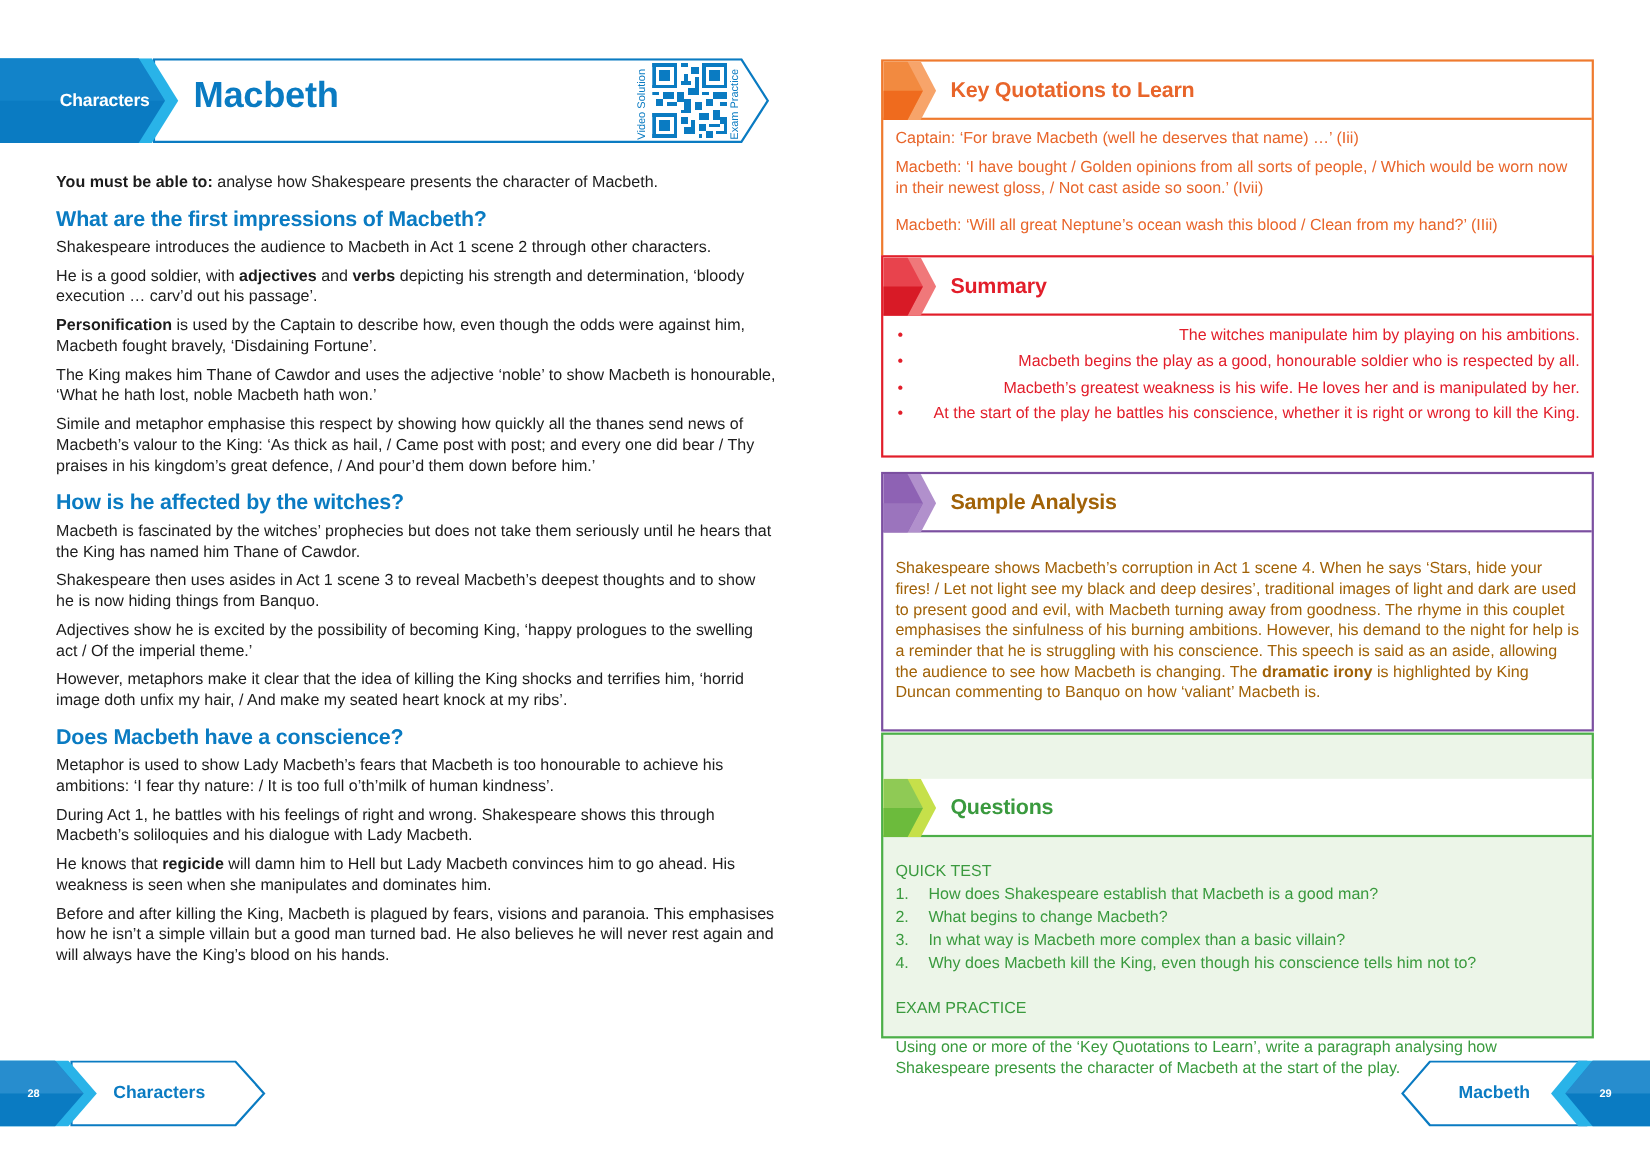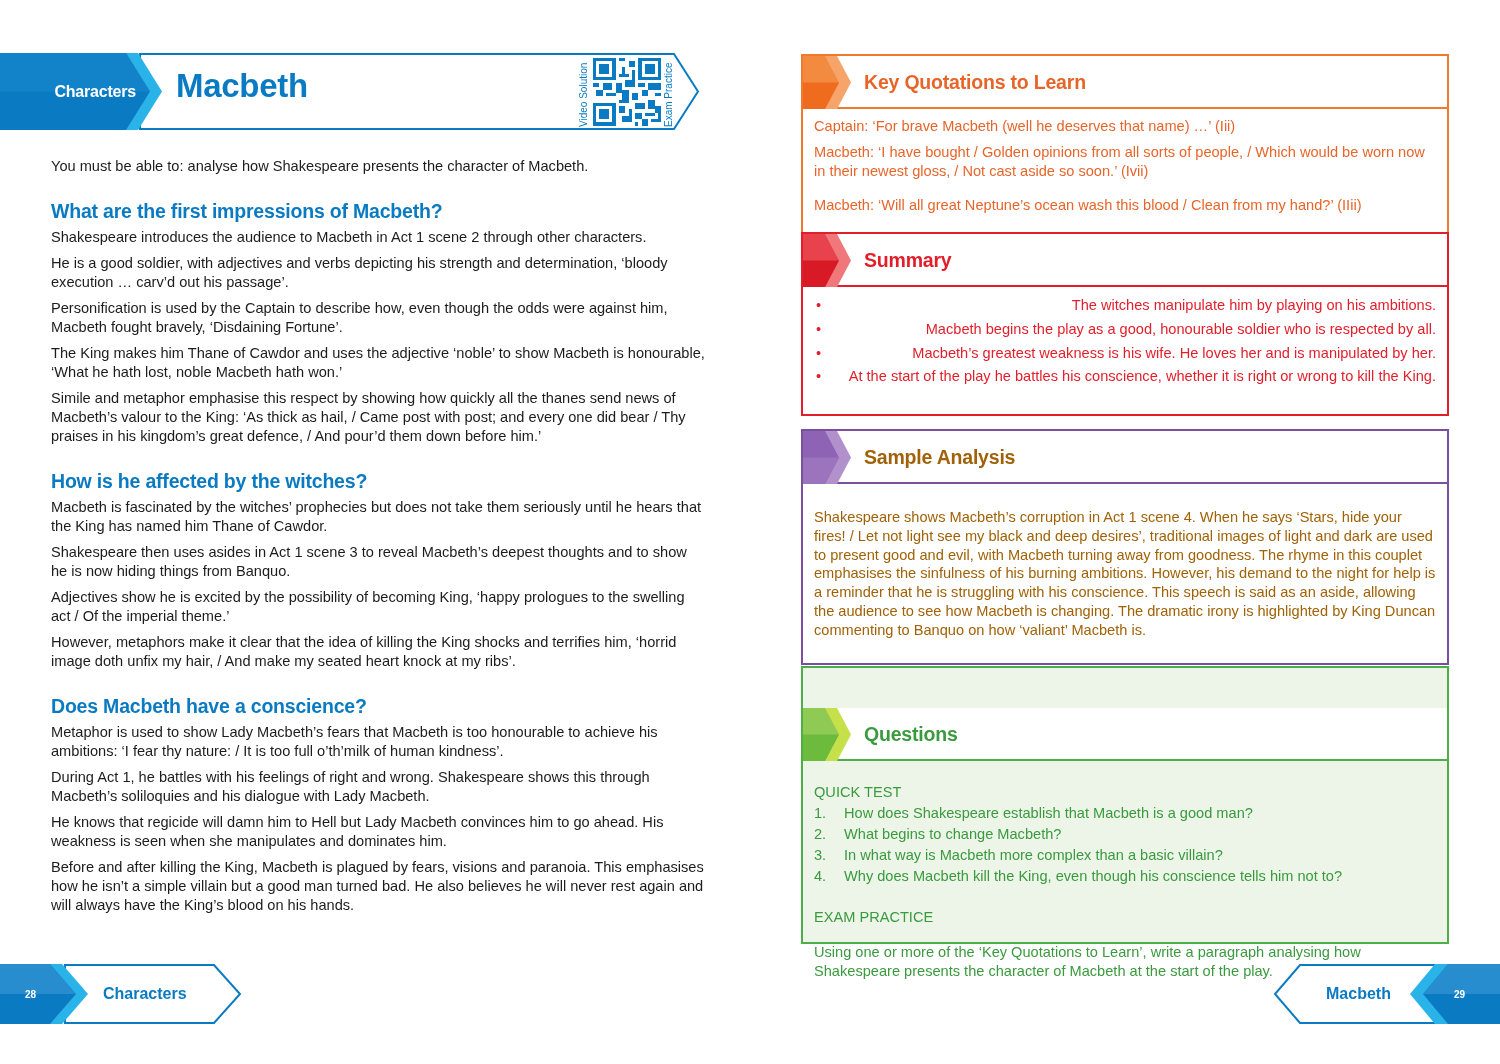--- a/index.html
+++ b/index.html
@@ -13,23 +13,23 @@
     .hdr-title { position: absolute; left: 176px; top: 14px; font-size: 33px; font-weight: bold; color: #0a7bc2; letter-spacing: -0.3px; }
     .qr-wrap { position: absolute; left: 576px; top: 2px; width: 100px; height: 73px; }
     .qr-lbl { position: absolute; font-size: 10px; color: #0a7bc2; white-space: nowrap; transform-origin: left top; }
     .qr-lbl.l { left: 2px; top: 72px; transform: rotate(-90deg); }
     .qr-lbl.r { left: 87px; top: 72px; transform: rotate(-90deg); }
     .qr { position: absolute; left: 17px; top: 2px; width: 68px; height: 69px; }
 
     
     .left { position: absolute; left: 51px; top: 157px; width: 655px; font-size: 14.6px; line-height: 19px; color: #1c1c1c; }
     .left p { margin-bottom: 7px; }
-    .left h2 { color: #0a7bc2; font-size: 19.5px; font-weight: bold; margin-top: 23px; margin-bottom: 5px; line-height: 24px; letter-spacing: -0.2px; }
+    .left h2 { color: #0a7bc2; font-size: 19.5px; font-weight: bold; margin-top: 11px; margin-bottom: 5px; line-height: 24px; letter-spacing: -0.2px; }
     .left .intro { margin-bottom: 10px; }
-    .b { font-weight: normal; }
+    .b { font-weight: bold; }
 
     
     .foot { position: absolute; top: 964px; height: 60px; }
     .foot-l { left: 0; width: 245px; }
     .foot-r { left: 1270px; width: 230px; }
     .foot svg { position: absolute; left: 0; top: 0; }
     .fnum { position: absolute; top: 0; height: 60px; display: flex; align-items: center; color: #fff; font-weight: bold; font-size: 10px; }
     .flabel { position: absolute; top: 0; height: 60px; display: flex; align-items: center; color: #0a7bc2; font-weight: bold; font-size: 16px; }
 
     

